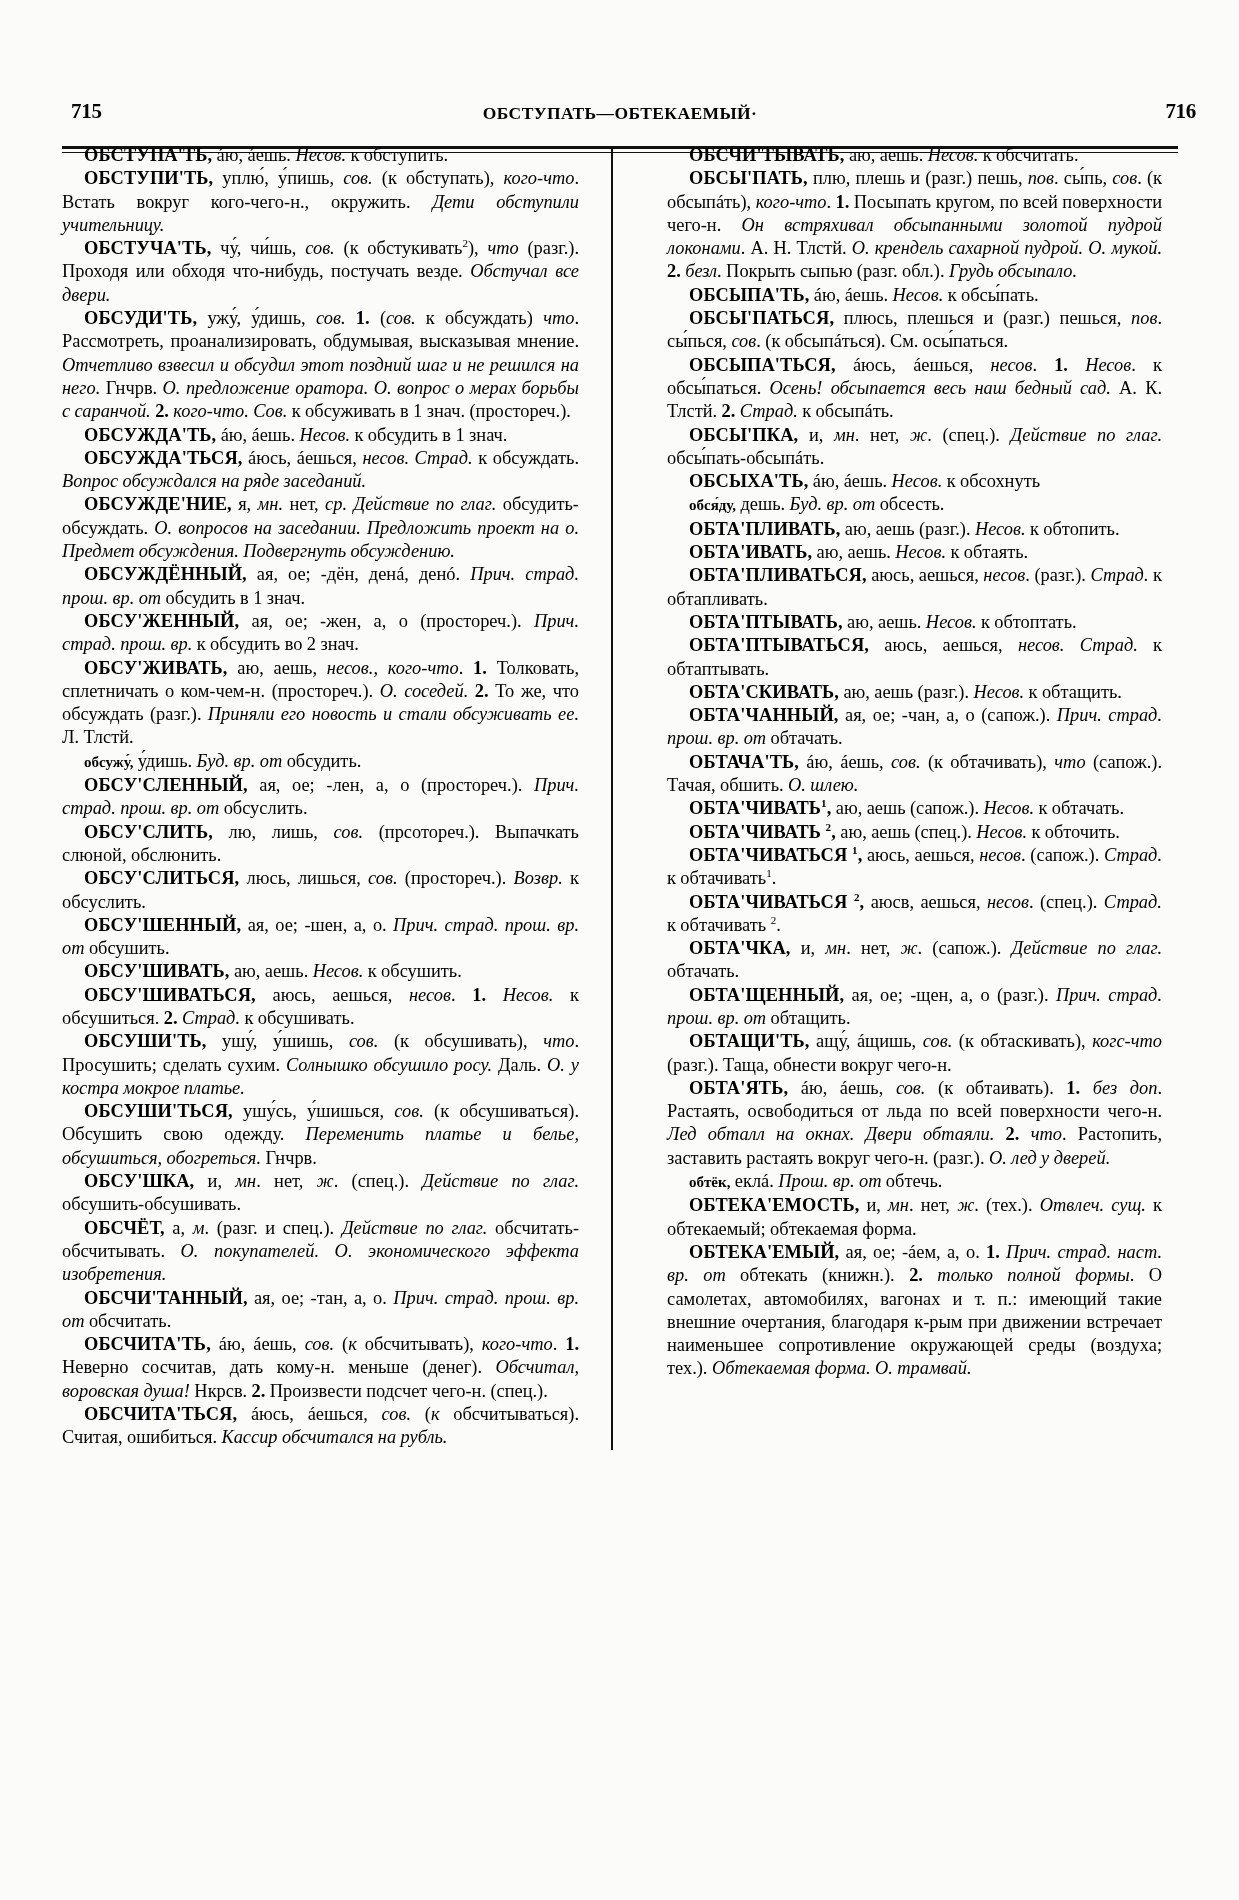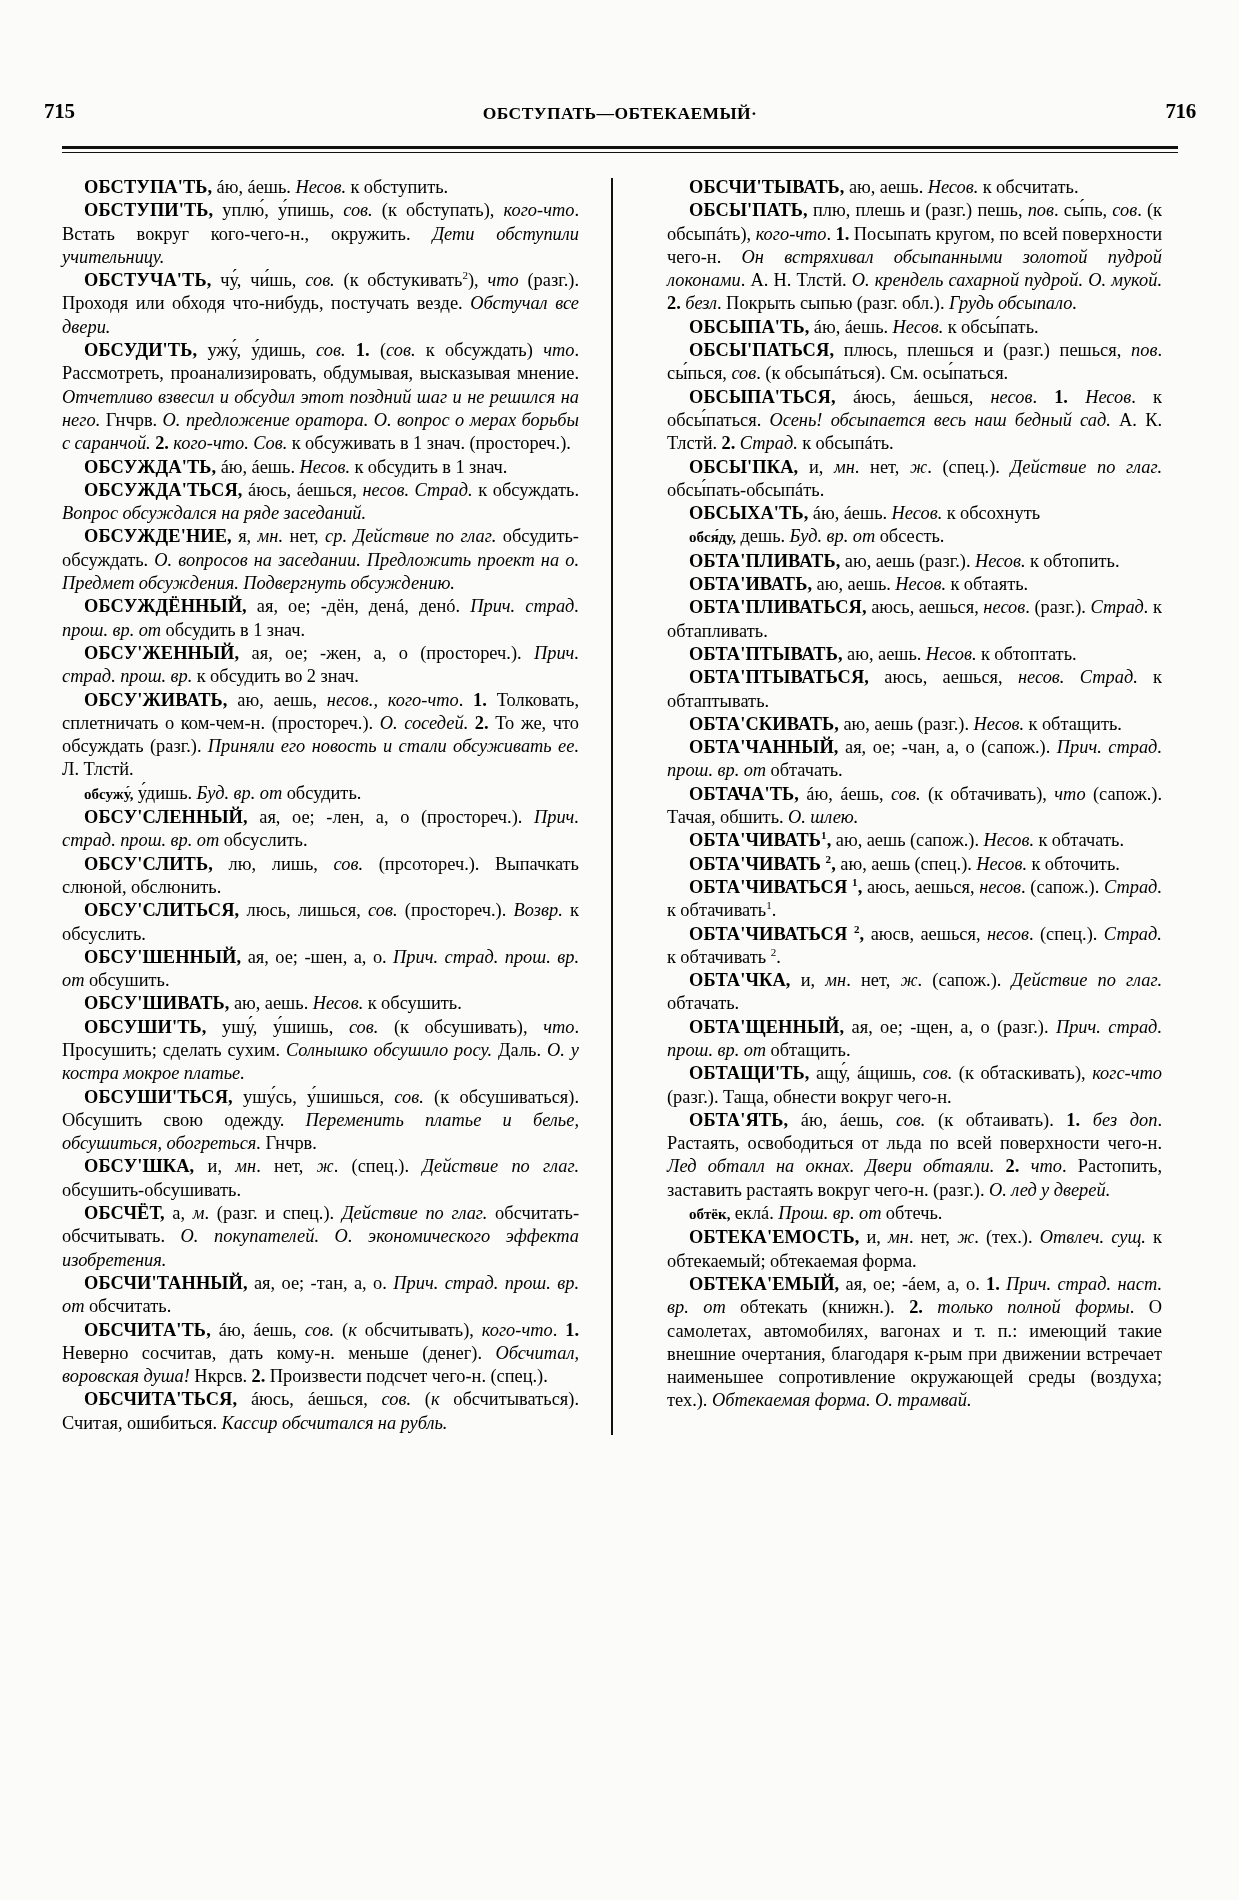--- a/index.html
+++ b/index.html
@@ -31,20 +31,21 @@
     height: 26px;
     display: flex;
     align-items: flex-end;
     justify-content: space-between;
   }
   .folio {
     font-family: "Liberation Serif", "DejaVu Serif", serif;
     font-weight: bold;
     font-size: 21px;
     letter-spacing: -0.3px;
+    margin-left: 27px;
   }
   .head-title {
     font-family: "Liberation Serif", "DejaVu Serif", serif;
     font-weight: bold;
     font-size: 17.5px;
     letter-spacing: 0.4px;
     margin-top: 9px;
   }
   
   .rules {
@@ -61,21 +62,21 @@
   .rule-thin {
     height: 1.4px;
     background: #111;
     width: 100%;
     margin-top: 3px;
   }
   
   .columns {
     position: absolute;
     left: 62px;
-    top: 176px;
+    top: 144px;
     width: 1116px;
     display: flex;
     gap: 8px;
   }
   .col {
     width: 527px;
     box-sizing: border-box;
   }
   .col-left { padding-right: 10px; }
   .col-right { padding-left: 32px; }
@@ -142,20 +143,21 @@
         <p class="entry"><span class="hw">ОБСУЖДЕ'НИЕ,</span><span> я, <span class="it">мн.</span> нет, <span class="it">ср. Действие по глаг.</span> обсудить-обсуждать. <span class="it">О. вопросов на заседании. Предложить проект на о. Предмет обсуждения. Подвергнуть обсуждению.</span></span></p>
         <p class="entry"><span class="hw">ОБСУЖДЁННЫЙ,</span><span> ая, ое; -дён, денá, денó. <span class="it">Прич. страд. прош. вр. от</span> обсудить в 1 знач.</span></p>
         <p class="entry"><span class="hw">ОБСУ'ЖЕННЫЙ,</span><span> ая, ое; -жен, а, о (простореч.). <span class="it">Прич. страд. прош. вр.</span> к обсудить во 2 знач.</span></p>
         <p class="entry"><span class="hw">ОБСУ'ЖИВАТЬ,</span><span> аю, аешь, <span class="it">несов., кого-что</span>. <span class="num">1.</span> Толковать, сплетничать о ком-чем-н. (простореч.). <span class="it">О. соседей.</span> <span class="num">2.</span> То же, что обсуждать (разг.). <span class="it">Приняли его новость и стали обсуживать ее.</span> Л. Тлстй.</span></p>
         <p class="entry"><span class="hw-small">обсужу́,</span><span> у́дишь. <span class="it">Буд. вр. от</span> обсудить.</span></p>
         <p class="entry"><span class="hw">ОБСУ'СЛЕННЫЙ,</span><span> ая, ое; -лен, а, о (простореч.). <span class="it">Прич. страд. прош. вр. от</span> обсуслить.</span></p>
         <p class="entry"><span class="hw">ОБСУ'СЛИТЬ,</span><span> лю, лишь, <span class="it">сов.</span> (прсотореч.). Выпачкать слюной, обслюнить.</span></p>
         <p class="entry"><span class="hw">ОБСУ'СЛИТЬСЯ,</span><span> люсь, лишься, <span class="it">сов.</span> (простореч.). <span class="it">Возвр.</span> к обсуслить.</span></p>
         <p class="entry"><span class="hw">ОБСУ'ШЕННЫЙ,</span><span> ая, ое; -шен, а, о. <span class="it">Прич. страд. прош. вр. от</span> обсушить.</span></p>
         <p class="entry"><span class="hw">ОБСУ'ШИВАТЬ,</span><span> аю, аешь. <span class="it">Несов.</span> к обсушить.</span></p>
+        <p class="entry"><span class="hw">ОБСУ'ШИВАТЬСЯ,</span><span> аюсь, аешься, <span class="it">несов</span>. <span class="num">1.</span> <span class="it">Несов.</span> к обсушиться. <span class="num">2.</span> <span class="it">Страд.</span> к обсушивать.</span></p>
         <p class="entry"><span class="hw">ОБСУШИ'ТЬ,</span><span> ушу́, у́шишь, <span class="it">сов.</span> (к обсушивать), <span class="it">что</span>. Просушить; сделать сухим. <span class="it">Солнышко обсушило росу.</span> Даль. <span class="it">О. у костра мокрое платье.</span></span></p>
         <p class="entry"><span class="hw">ОБСУШИ'ТЬСЯ,</span><span> ушу́сь, у́шишься, <span class="it">сов.</span> (к обсушиваться). Обсушить свою одежду. <span class="it">Переменить платье и белье, обсушиться, обогреться.</span> Гнчрв.</span></p>
         <p class="entry"><span class="hw">ОБСУ'ШКА,</span><span> и, <span class="it">мн</span>. нет, <span class="it">ж</span>. (спец.). <span class="it">Действие по глаг.</span> обсушить-обсушивать.</span></p>
         <p class="entry"><span class="hw">ОБСЧЁТ,</span><span> а, <span class="it">м</span>. (разг. и спец.). <span class="it">Действие по глаг.</span> обсчитать-обсчитывать. <span class="it">О. покупателей. О. экономического эффекта изобретения.</span></span></p>
         <p class="entry"><span class="hw">ОБСЧИ'ТАННЫЙ,</span><span> ая, ое; -тан, а, о. <span class="it">Прич. страд. прош. вр. от</span> обсчитать.</span></p>
         <p class="entry"><span class="hw">ОБСЧИТА'ТЬ,</span><span> áю, áешь, <span class="it">сов.</span> (<span class="it">к</span> обсчитывать), <span class="it">кого-что</span>. <span class="num">1.</span> Неверно сосчитав, дать кому-н. меньше (денег). <span class="it">Обсчитал, воровская душа!</span> Нкрсв. <span class="num">2.</span> Произвести подсчет чего-н. (спец.).</span></p>
         <p class="entry"><span class="hw">ОБСЧИТА'ТЬСЯ,</span><span> áюсь, áешься, <span class="it">сов.</span> (<span class="it">к</span> обсчитываться). Считая, ошибиться. <span class="it">Кассир обсчитался на рубль.</span></span></p>
       </div>
     <div class="divider"></div>
     <div class="col col-right" id="col-right">

